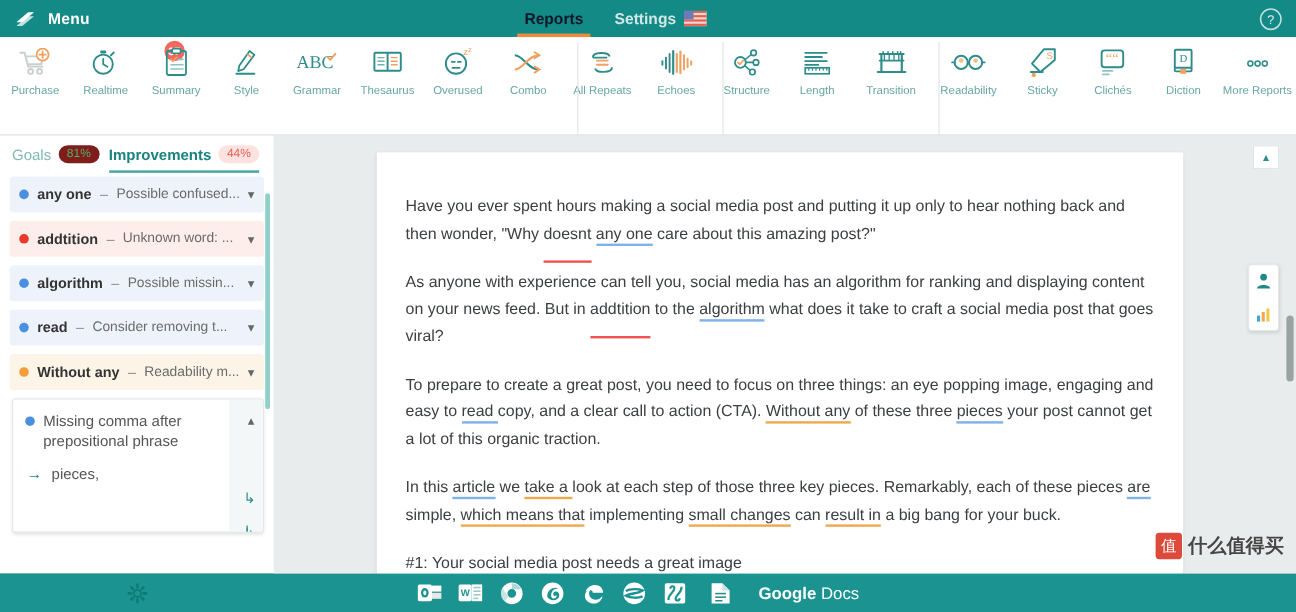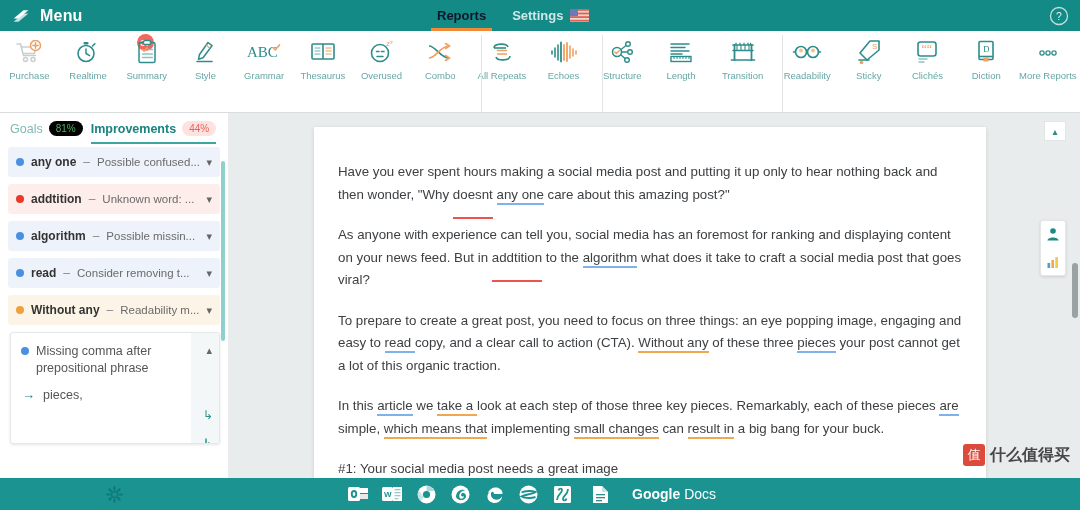--- a/index.html
+++ b/index.html
@@ -11,21 +11,21 @@
   }
   .app { position: relative; width: 1080px; height: 510px; }
 
   
   .topbar {
     position: absolute; top: 0; left: 0; width: 1080px; height: 31px;
     background: #138a86; display: flex; align-items: center;
   }
   .menu-group { display: flex; align-items: center; gap: 9px; padding-left: 11px; width: 230px; }
   .logo-ico { width: 20px; height: 18px; display:block; }
-  .menu-label { color: #ffffff; font-size: 16px; font-weight: bold; letter-spacing: .2px; }
+  .menu-label { color: #ffffff; font-size: 13px; font-weight: bold; letter-spacing: .2px; }
   .topnav { display: flex; align-items: center; gap: 26px; margin-left: 180px; height: 31px; }
   .topnav-item {
     color: #cfe7e5; font-size: 13px; font-weight: bold; height: 31px;
     display: flex; align-items: center; position: relative; cursor: pointer;
   }
   .topnav-item.active { color: #0f172a; margin-left: 27px; }
   .topnav-item.active:after {
     content:""; position:absolute; left:-6px; right:-6px; bottom:0; height:3px; background:#f08b3a;
   }
   .flag { width: 19px; height: 13px; margin-left: 7px; display:block; }
@@ -57,21 +57,21 @@
   .sidebar {
     position: absolute; top: 113px; left: 0; width: 228px; height: 365px;
     background: #ffffff; overflow: hidden;
   }
   .side-tabs { display:flex; align-items:center; height: 31px; padding-left: 10px; gap: 8px; }
   .stab { display:flex; align-items:center; gap:6px; height: 31px; cursor:pointer; position:relative; }
   .stab .t { font-size: 12.5px; color: #7fb9b4; }
   .stab.active .t { color: #18837f; font-weight: bold; }
   .stab.active:after { content:""; position:absolute; left:0; right:0; bottom:0; height:2.5px; background:#3fa6a0; }
   .pill { font-size: 10px; padding: 2px 7px; border-radius: 9px; }
-  .pill.green { background: #000000; color: #4fae64; }
+  .pill.green { background: #7f1d1d; color: #4fae64; }
   .pill.red { background: #fde2e0; color: #e8635a; }
   .collapse-btn {
     position: absolute; top: 114px; left: 229px; width: 19px; height: 28px;
     background:#fff; border:1px solid #dfe3e3; border-left:none; border-radius: 0 3px 3px 0;
     display:flex; align-items:center; justify-content:center; cursor:pointer;
   }
 
   .issues { padding: 3px 8px 0 8px; }
   .issue {
     display:flex; align-items:center; gap:7px; height: 30px; margin-bottom: 7px;
@@ -517,21 +517,21 @@
 
   <div class="docarea">
     <div class="page">
       <div class="page-inner">
 
         <p class="para">
           <span>Have you ever spent hours making a social media post and putting it up only to hear nothing back and then wonder, "Why </span><span class="u-red">doesnt</span><span> </span><span class="u-blue">any one</span><span> care about this amazing post?"</span>
         </p>
 
         <p class="para">
-          <span>As anyone with experience can tell you, social media has an foremost for ranking and displaying content on your news feed. But in </span><span class="u-red">addtition</span><span> to the </span><span class="u-blue">algorithm</span><span> what does it take to craft a social media post that goes viral?</span>
+          <span>As anyone with experience can tell you, social media has an algorithm for ranking and displaying content on your news feed. But in </span><span class="u-red">addtition</span><span> to the </span><span class="u-blue">algorithm</span><span> what does it take to craft a social media post that goes viral?</span>
         </p>
 
         <p class="para">
           <span>To prepare to create a great post, you need to focus on three things: an eye popping image, engaging and easy to </span><span class="u-blue">read </span><span> copy, and a clear call to action (CTA). </span><span class="u-orange">Without any</span><span> of these three </span><span class="u-blue">pieces</span><span> your post cannot get a lot of this organic traction.</span>
         </p>
 
         <p class="para">
           <span>In this </span><span class="u-blue">article</span><span> we </span><span class="u-orange">take a </span><span>look at each step of those three key pieces. Remarkably, each of these pieces </span><span class="u-blue">are</span><span> simple, </span><span class="u-orange">which means that</span><span> implementing </span><span class="u-orange">small changes</span><span> can </span><span class="u-orange">result in</span><span> a big bang for your buck.</span>
         </p>
 

